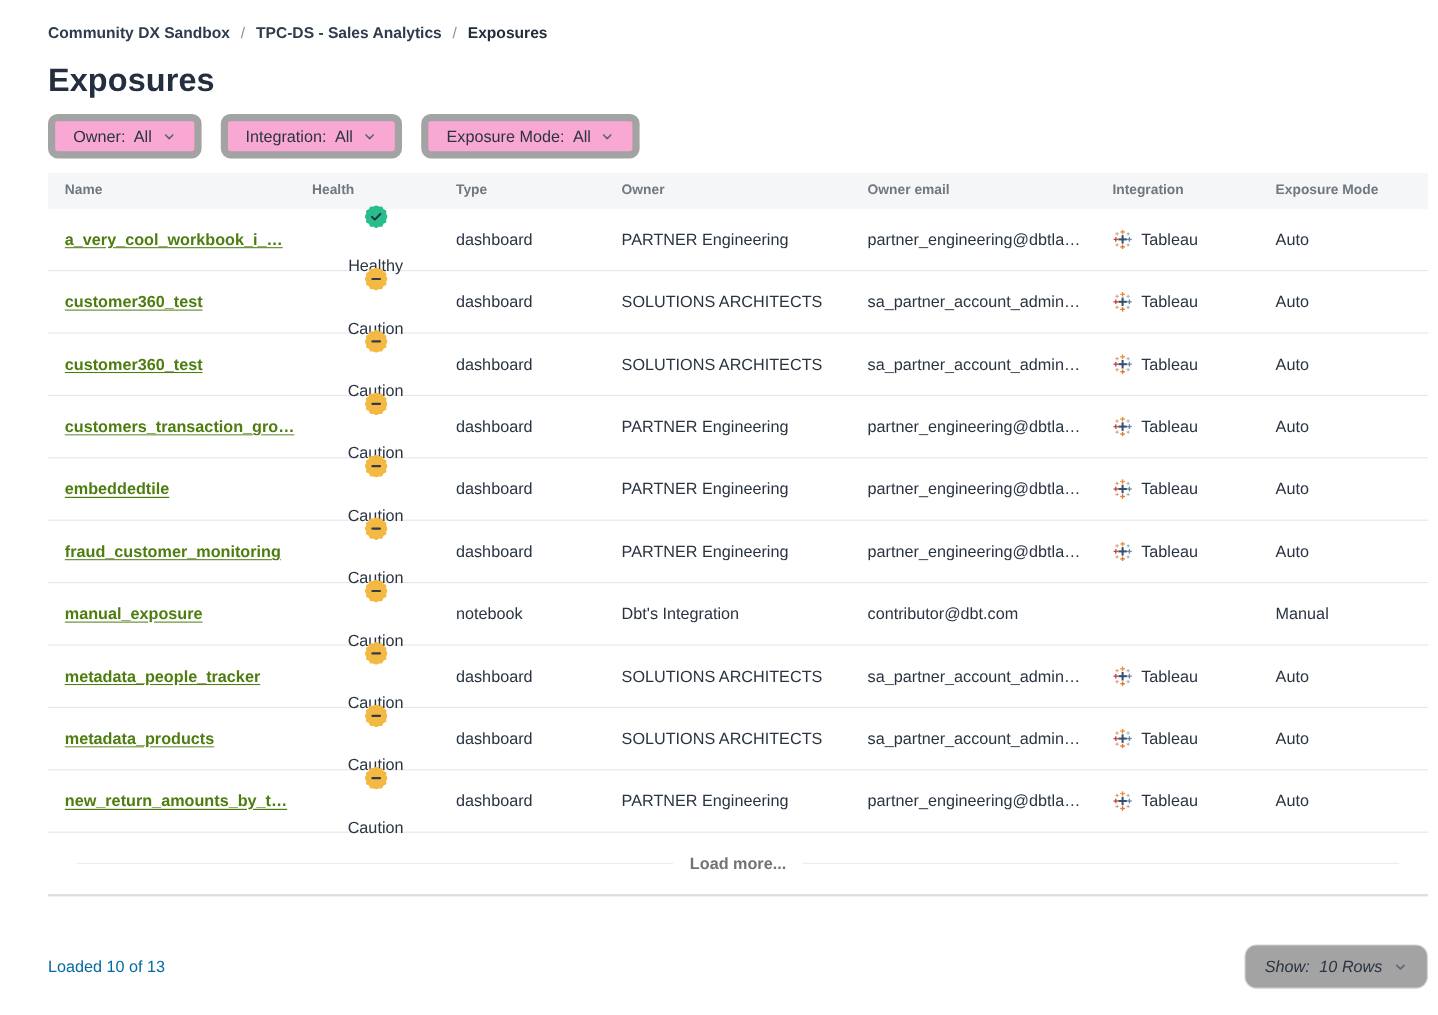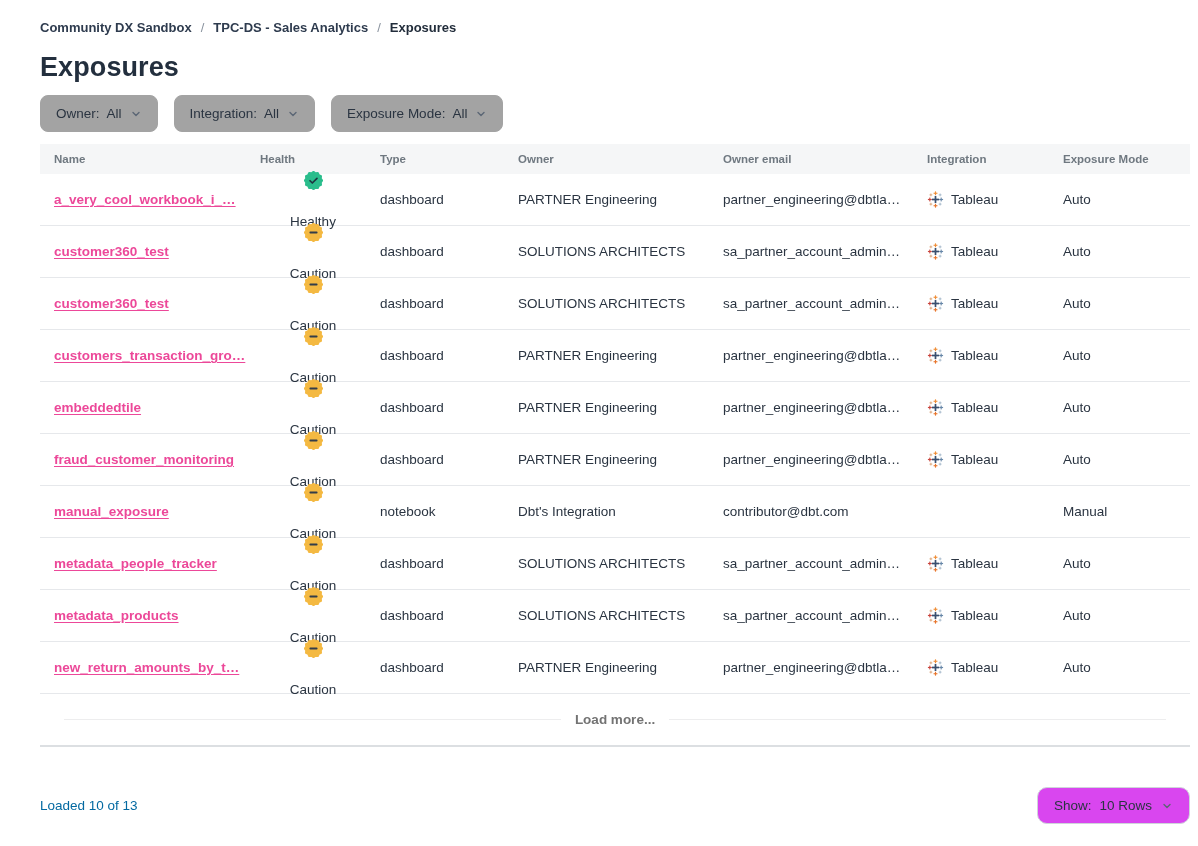--- a/index.html
+++ b/index.html
@@ -18,21 +18,21 @@
   .breadcrumb .current { color: #222d3b; }
 
   
   h1.page-title { margin-top: 17px; font-size: 27px; font-weight: 600; color: #232f3e; letter-spacing: 0.1px; }
 
   
   .filters { display: flex; gap: 16px; margin-top: 12px; }
   .filter-btn {
     display: inline-flex; align-items: center; gap: 7px;
     height: 37px; padding: 0 15px;
-    background: #a3a3a3; border: 1px solid #a3a3a3; border-radius: 8px;
+    background: #f9a8d4; border: 6px solid #a3a3a3; border-radius: 8px;
     font-family: inherit; font-size: 13.5px; color: #2a3441; cursor: pointer;
   }
   .filter-btn .f-label { color: #2a3441; }
   .filter-btn .f-value { color: #2a3441; }
   .chev { color: #5b6675; display: inline-flex; margin-left: 1px; }
 
   
   .table { margin-top: 12px; width: 1150px; }
   .grid-row {
     display: grid;
@@ -40,21 +40,21 @@
     align-items: center;
   }
   .thead { background: #f5f6f7; height: 30px; }
   .thead .cell {
     font-size: 11.5px; font-weight: 600; color: #6f7880; padding-left: 14px;
     white-space: nowrap;
   }
   .trow { height: 52px; border-bottom: 1px solid #e6e8eb; }
   .trow .cell { padding-left: 14px; font-size: 13.5px; color: #2a3441; white-space: nowrap; overflow: hidden; }
   .name-link {
-    color: #ec4899; font-weight: 600; text-decoration: underline;
+    color: #4d7c0f; font-weight: 600; text-decoration: underline;
     text-underline-offset: 2px; cursor: pointer;
   }
   .health-cell { display: flex; align-items: center; gap: 24px; flex-direction: column; }
   .badge { width: 19px; height: 19px; flex: none; }
   .integration-cell { display: flex; align-items: center; gap: 7px; }
 
   
   .load-more-row {
     height: 53px; display: flex; align-items: center; gap: 14px;
     padding: 0 24px; border-bottom: 2px solid #dcdfe2;
@@ -64,22 +64,22 @@
 
   
   .tfooter {
     width: 1150px; margin-top: 40px;
     display: flex; align-items: center; justify-content: space-between;
   }
   .loaded-text { font-size: 13.5px; color: #0369a1; }
   .show-btn {
     display: inline-flex; align-items: center; gap: 8px;
     height: 37px; padding: 0 16px;
-    background: #d946ef; border: 1px solid #cfd4da; border-radius: 10px;
-    font-family: inherit; font-size: 13.5px; color: #2a3441; cursor: pointer;
+    background: #a3a3a3; border: 1px solid #cfd4da; border-radius: 10px;
+    font-family: inherit; font-size: 13.5px; color: #2a3441; cursor: pointer; font-style: italic;
   }
 </style>
 </head>
 <body>
 
 <svg width="0" height="0" style="position:absolute" aria-hidden="true">
   <defs>
     <symbol id="seal" viewBox="0 0 24 24">
       <polygon points="23,12 21.27,14.48 21.53,17.5 18.79,18.79 17.5,21.53 14.48,21.27 12,23 9.52,21.27 6.5,21.53 5.21,18.79 2.47,17.5 2.73,14.48 1,12 2.73,9.52 2.47,6.5 5.21,5.21 6.5,2.47 9.52,2.73 12,1 14.48,2.73 17.5,2.47 18.79,5.21 21.53,6.5 21.27,9.52" stroke-width="2.4" stroke-linejoin="round"></polygon>
     </symbol>

